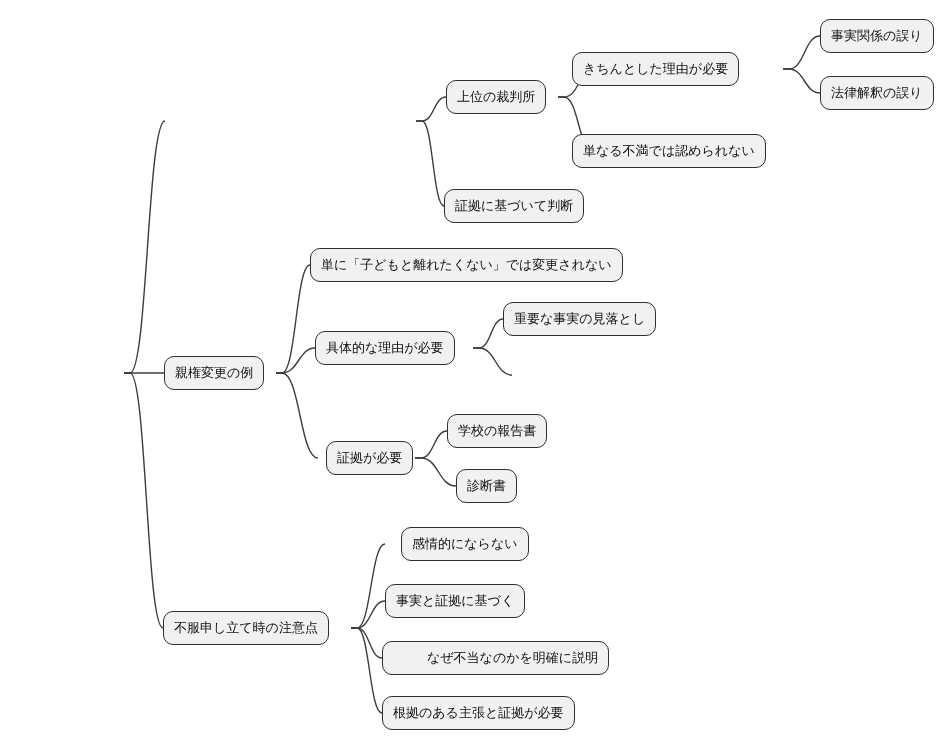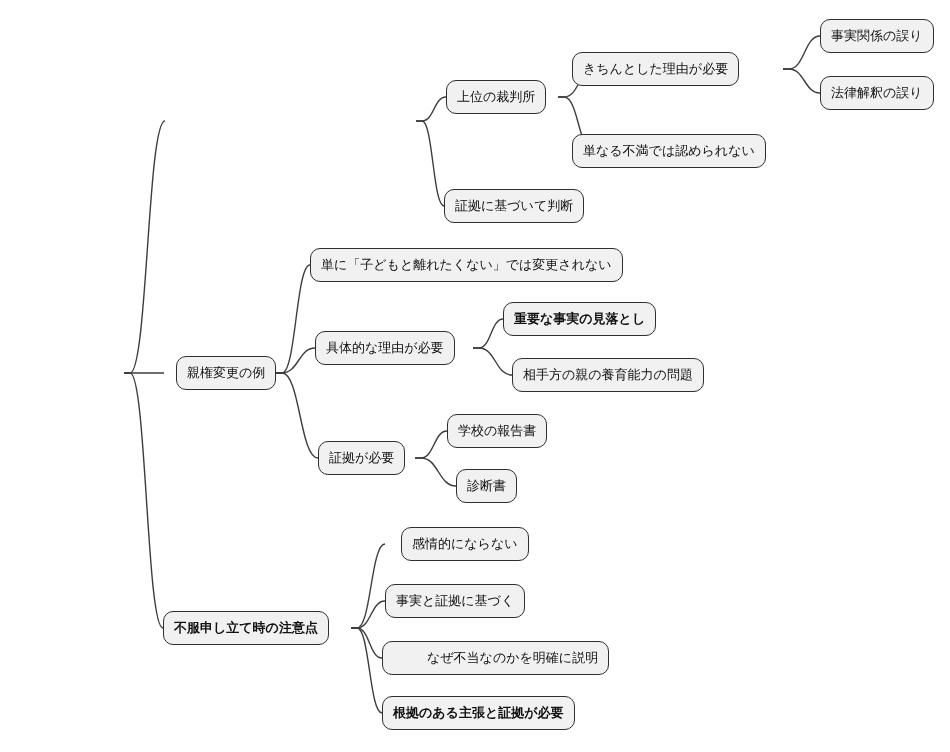--- a/index.html
+++ b/index.html
@@ -72,27 +72,26 @@
     </svg>
 
 
   <div class="node" id="n-b1c1" style="left:446px; top:80px;">上位の裁判所</div>
   <div class="node" id="n-b1c1a" style="left:572px; top:52px;">きちんとした理由が必要</div>
   <div class="node" id="n-b1c1a1" style="left:820px; top:19px;">事実関係の誤り</div>
   <div class="node" id="n-b1c1a2" style="left:820px; top:76px;text-align:center;">法律解釈の誤り</div>
   <div class="node" id="n-b1c1b" style="left:572px; top:134px;">単なる不満では認められない</div>
   <div class="node" id="n-b1c2" style="left:444px; top:189px;">証拠に基づいて判断</div>
 
-  <div class="node" id="n-b2" style="left:176px; top:356px;">親権変更の例</div>
+  <div class="node" id="n-b2" style="left:164px; top:356px;">親権変更の例</div>
   <div class="node" id="n-b2c1" style="left:310px; top:248px;font-family:Liberation Serif, serif;">単に「子どもと離れたくない」では変更されない</div>
   <div class="node" id="n-b2c2" style="left:315px; top:331px;text-align:center;">具体的な理由が必要</div>
-  <div class="node" id="n-b2c2a" style="left:503px; top:302px;font-weight:bold;">重要な事実の見落とし</div>
-  <div class="node" id="n-b2c2b" style="left:512px; top:358px;">相手方の親の養育能力の問題</div>
-  <div class="node" id="n-b2c3" style="left:318px; top:441px;">証拠が必要</div>
+  <div class="node" id="n-b2c2a" style="left:503px; top:302px;">重要な事実の見落とし</div>
+  <div class="node" id="n-b2c3" style="left:326px; top:441px;">証拠が必要</div>
   <div class="node" id="n-b2c3a" style="left:447px; top:414px;">学校の報告書</div>
   <div class="node" id="n-b2c3b" style="left:456px; top:469px;">診断書</div>
 
-  <div class="node" id="n-b3" style="left:163px; top:611px;font-weight:bold;">不服申し立て時の注意点</div>
+  <div class="node" id="n-b3" style="left:163px; top:611px;">不服申し立て時の注意点</div>
   <div class="node" id="n-b3c1" style="left:401px; top:527px;">感情的にならない</div>
   <div class="node" id="n-b3c2" style="left:385px; top:584px;">事実と証拠に基づく</div>
   <div class="node" id="n-b3c3" style="left:382px; top:641px;padding-left:44px;">なぜ不当なのかを明確に説明</div>
-  <div class="node" id="n-b3c4" style="left:382px; top:696px;font-weight:bold;">根拠のある主張と証拠が必要</div>
+  <div class="node" id="n-b3c4" style="left:382px; top:696px;">根拠のある主張と証拠が必要</div>
 </div>
 
 </body></html>

